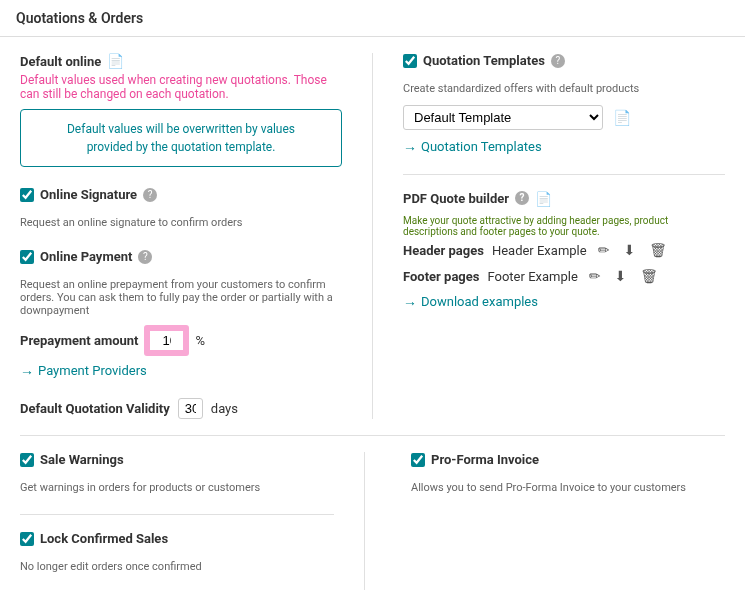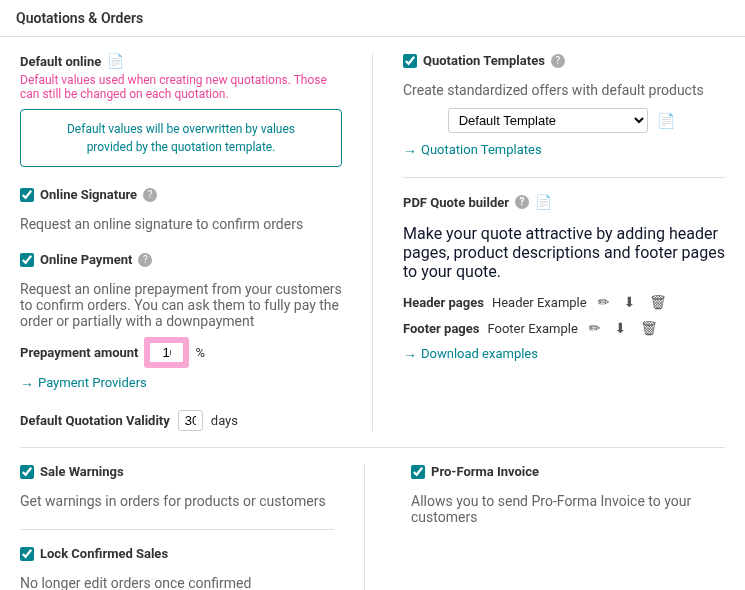--- a/index.html
+++ b/index.html
@@ -73,21 +73,21 @@
       font-size: 13px;
     }
     .checkbox-input {
       width: 14px;
       height: 14px;
       accent-color: #00838f;
       cursor: pointer;
     }
     .sub-desc {
       color: #666;
-      font-size: 14px;
+      font-size: 11px;
       margin-bottom: 8px;
       margin-top: 14px;
     }
     .link-row {
       display: flex;
       align-items: center;
       gap: 4px;
       margin-top: 6px;
       margin-bottom: 8px;
     }
@@ -141,21 +141,20 @@
       border-top: 1px solid #e0e0e0;
       margin: 16px 0;
     }
     
     .select-row {
       display: flex;
       align-items: center;
       gap: 6px;
       margin-top: 10px;
       margin-bottom: 8px;
-      justify-content: center;
     }
     .template-select {
       border: 1px solid #ccc;
       border-radius: 3px;
       padding: 3px 6px;
       font-size: 13px;
       width: 200px;
       background: #fff;
       cursor: pointer;
     }
@@ -165,29 +164,29 @@
       cursor: pointer;
       color: #555;
       font-size: 15px;
       padding: 2px 4px;
     }
     
     .pdf-section { }
     .pdf-title {
       font-weight: 700;
       font-size: 13px;
-      margin-bottom: 14px;
-      display: flex;
-      align-items: center;
+      margin-bottom: 8px;
+      display: flex;
+      align-items: flex-start;
       gap: 6px;
     }
     .pdf-desc {
-      color: #0f172a;
-      font-size: 16px;
-      margin-bottom: 12px;
+      color: #4d7c0f;
+      font-size: 10px;
+      margin-bottom: 4px;
     }
     .pages-row {
       display: flex;
       align-items: center;
       gap: 8px;
       margin-bottom: 8px;
       font-size: 13px;
     }
     .pages-label { font-weight: 700; }
     .pages-value { color: #333; }

